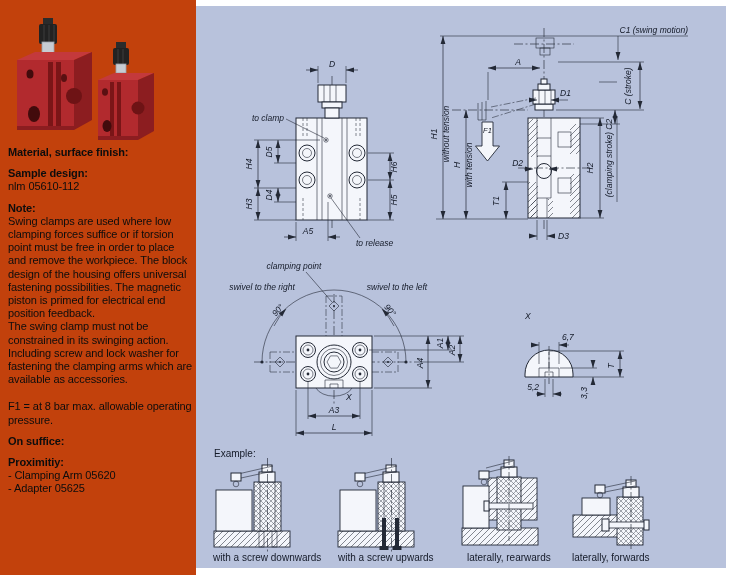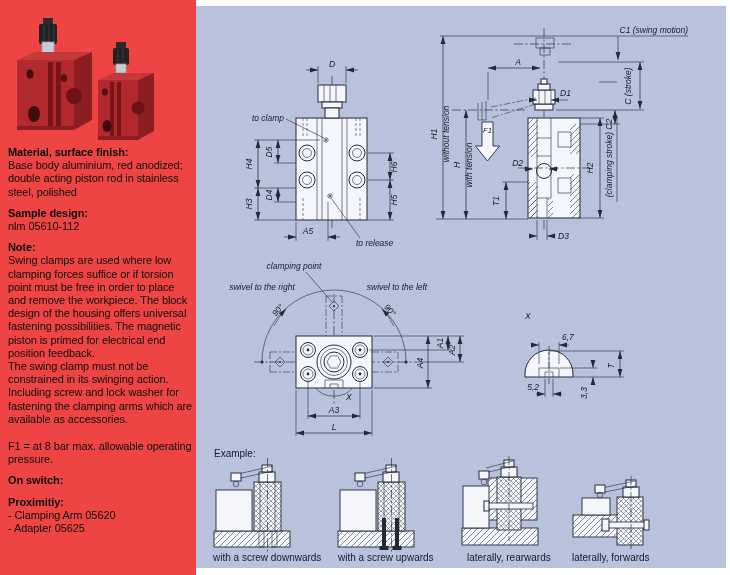--- a/index.html
+++ b/index.html
@@ -1,18 +1,18 @@
 <!DOCTYPE html>
 <html><head>
 <meta charset="utf-8">
 <style>
   html,body{margin:0;padding:0;background:#ffffff;}
   .page{position:relative;width:730px;height:575px;background:#ffffff;overflow:hidden;
         font-family:"Liberation Sans",sans-serif;color:#111;}
-  .leftcol{position:absolute;left:0;top:0;width:196px;height:575px;background:#ef4444;}
+  .leftcol{position:absolute;left:0;top:0;width:196px;height:575px;background:#c2410c;}
   .photo{position:absolute;left:8px;top:8px;}
   .lefttext{position:absolute;left:8px;top:146px;width:186px;font-size:11px;line-height:13.2px;
             letter-spacing:-0.1px;color:#0d0d0d;}
   .lefttext p{margin:0;}
   .lefttext .h{font-weight:bold;}
   .gap{margin-top:8px !important;}
   .gap2{margin-top:14px !important;}
   .panel{position:absolute;left:196px;top:6px;width:530px;height:562px;}
   
   .ln{stroke:#232936;stroke-width:1;fill:none;}
@@ -68,29 +68,28 @@
         <rect x="109" y="74" width="4" height="56" fill="#7a1517"></rect>
         <circle cx="130" cy="100" r="6.5" fill="#6e1315"></circle>
         <ellipse cx="99" cy="118" rx="4.5" ry="6" fill="#420b0c"></ellipse>
         <ellipse cx="97" cy="84" rx="3" ry="3.8" fill="#5a1012"></ellipse>
         <rect x="90" y="128" width="40" height="4" fill="#8c1d20"></rect>
       </g>
     </svg>
 
     <div class="lefttext">
       <p class="h">Material, surface finish:</p>
-      <p>Base body aluminium, red anodized; double acting piston rod in stainless steel, polished</p>
       <p class="h gap">Sample design:</p>
       <p>nlm 05610-112</p>
       <p class="h gap">Note:</p>
       <p>Swing clamps are used where low clamping forces suffice or if torsion point must be free in order to place and remove the workpiece. The block design of the housing offers universal fastening possibilities. The magnetic piston is primed for electrical end position feedback.</p>
       <p>The swing clamp must not be constrained in its swinging action.</p>
       <p>Including screw and lock washer for fastening the clamping arms which are available as accessories.</p>
       <p class="gap2">F1 = at 8 bar max. allowable operating pressure.</p>
-      <p class="h gap">On switch:</p>
+      <p class="h gap">On suffice:</p>
       <p class="h gap">Proximitiy:</p>
       <p>- Clamping Arm 05620</p>
       <p>- Adapter 05625</p>
     </div>
   </aside>
 
   <svg class="panel" width="530" height="562" viewBox="0 0 530 562">
     <defs>
       <marker id="mE" markerUnits="userSpaceOnUse" markerWidth="9" markerHeight="6" refX="8" refY="3" orient="auto">
         <path d="M0,0.6 L8,3 L0,5.4 Z" fill="#232936"></path>

